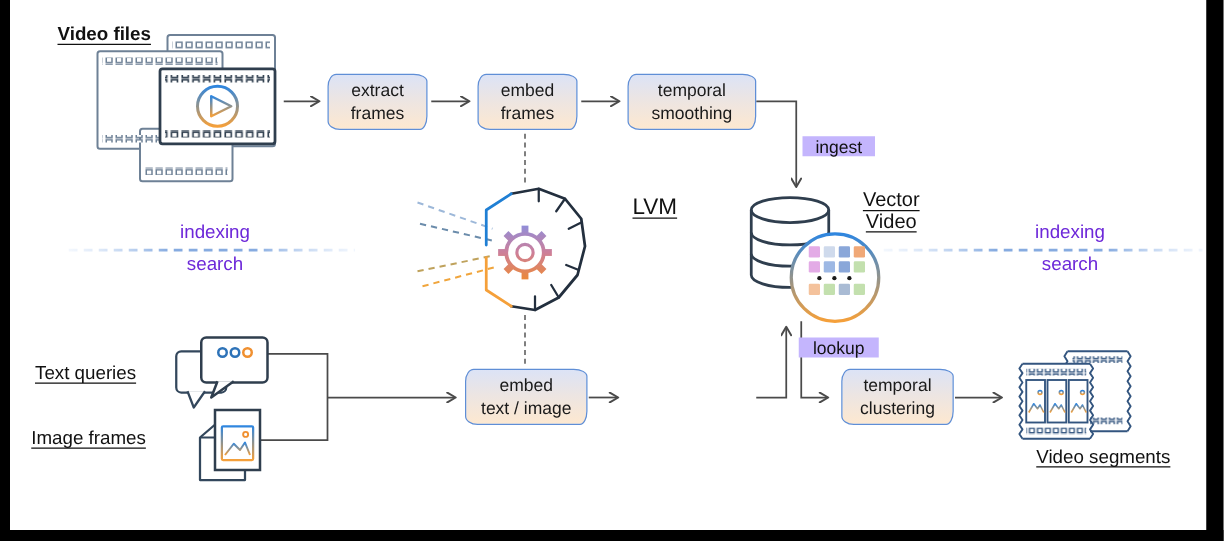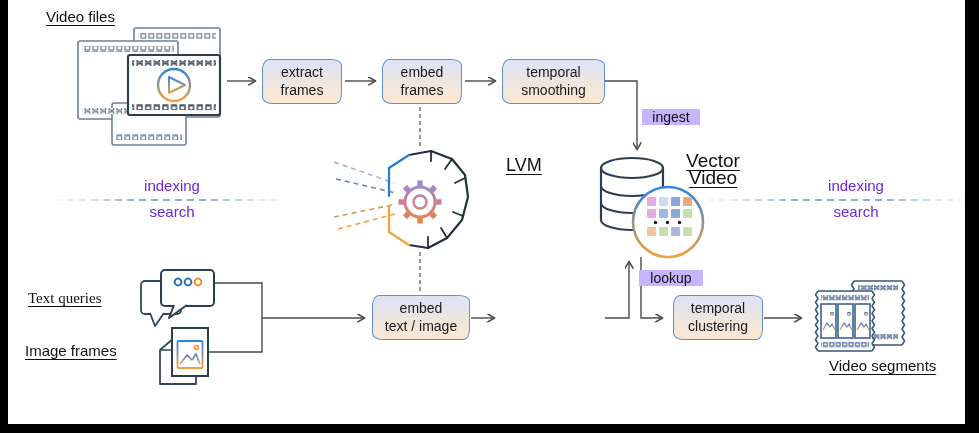--- a/index.html
+++ b/index.html
@@ -13,21 +13,21 @@
   .pbox{
     position:absolute;display:flex;align-items:center;justify-content:center;
     background:linear-gradient(180deg,#dce3f6 0%,#ece5e3 45%,#fde8d0 100%);
     border:1.6px solid #5f8ed6;
     border-radius:7px 11px 6px 10px / 10px 6px 11px 7px;
     font-size:14px;line-height:1.25;text-align:center;color:#1a1a1a;
     white-space:pre-line;box-sizing:border-box;
   }
   .phase{position:absolute;width:120px;text-align:center;font-size:15px;color:#6d28d9;}
   .gaplbl{position:absolute;text-align:center;font-size:14px;background:#c4b5fd;padding:0 2px;margin-left:32px;}
-  .vlabel{position:absolute;width:62px;text-align:center;font-size:19px;line-height:17px;}
+  .vlabel{position:absolute;width:62px;text-align:center;font-size:16px;line-height:17px;}
   svg{position:absolute;overflow:visible;}
   .overlay{left:0;top:0;}
 </style>
 </head>
 <body>
 
 <div class="canvas">
 
   <svg width="0" height="0">
     <defs>
@@ -237,35 +237,35 @@
 frames</div>
   <div class="pbox" style="left:382px;top:59px;width:80px;height:45px;">embed
 frames</div>
   <div class="pbox" style="left:502px;top:59px;width:103px;height:45px;">temporal
 smoothing</div>
   <div class="pbox" style="left:372px;top:295px;width:98px;height:45px;">embed
 text / image</div>
   <div class="pbox" style="left:673px;top:295px;width:90px;height:45px;">temporal
 clustering</div>
 
-  <div class="lbl und" style="left:46px;top:8px;">Video files</div>
+  <div class="lbl und" style="left:46px;top:19px;font-weight:bold;">Video files</div>
   <div class="lbl und" style="left:462px;top:155px;font-size:18px;margin-left:44px;">LVM</div>
   <div class="vlabel" style="left:682px;top:152px;">
     <span class="und">Vector</span><br>
     <span class="und">Video</span>
   </div>
   <div class="gaplbl" style="left:610px;top:109px;width:54px;">ingest</div>
   <div class="gaplbl" style="left:607px;top:270px;width:60px;">lookup</div>
 
   <div class="phase" style="left:112px;top:177px;">indexing</div>
   <div class="phase" style="left:112px;top:203px;">search</div>
   <div class="phase" style="left:796px;top:177px;">indexing</div>
   <div class="phase" style="left:796px;top:203px;">search</div>
 
-  <div class="lbl und" style="left:28px;top:290px;font-family:Liberation Serif, serif;">Text queries</div>
+  <div class="lbl und" style="left:28px;top:290px;">Text queries</div>
   <div class="lbl und" style="left:25px;top:342px;">Image frames</div>
   <div class="lbl und" style="left:829px;top:357px;">Video segments</div>
 
   <div class="frame" style="left:0;top:0;width:8px;height:433px;"></div>
   <div class="frame" style="left:965px;top:0;width:14px;height:433px;"></div>
   <div class="frame" style="left:0;top:424px;width:979px;height:9px;"></div>
 
 </div>
 
 </body></html>

